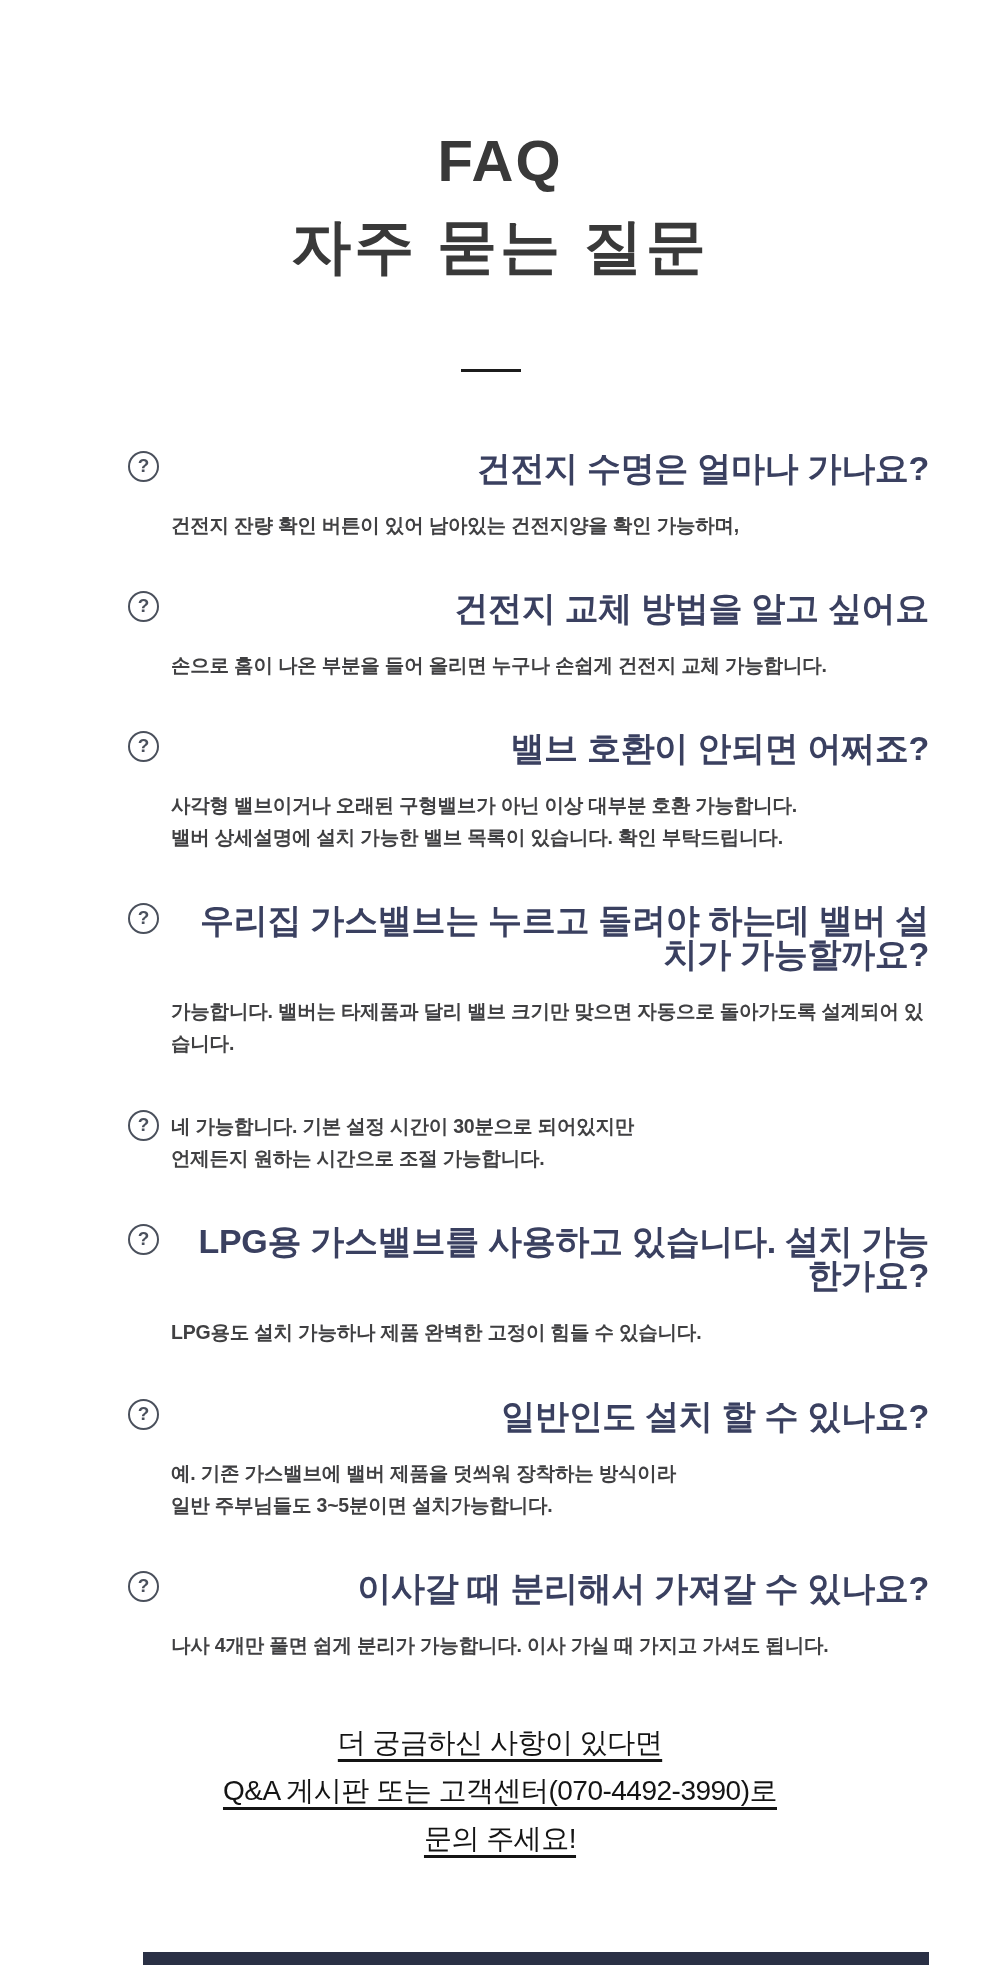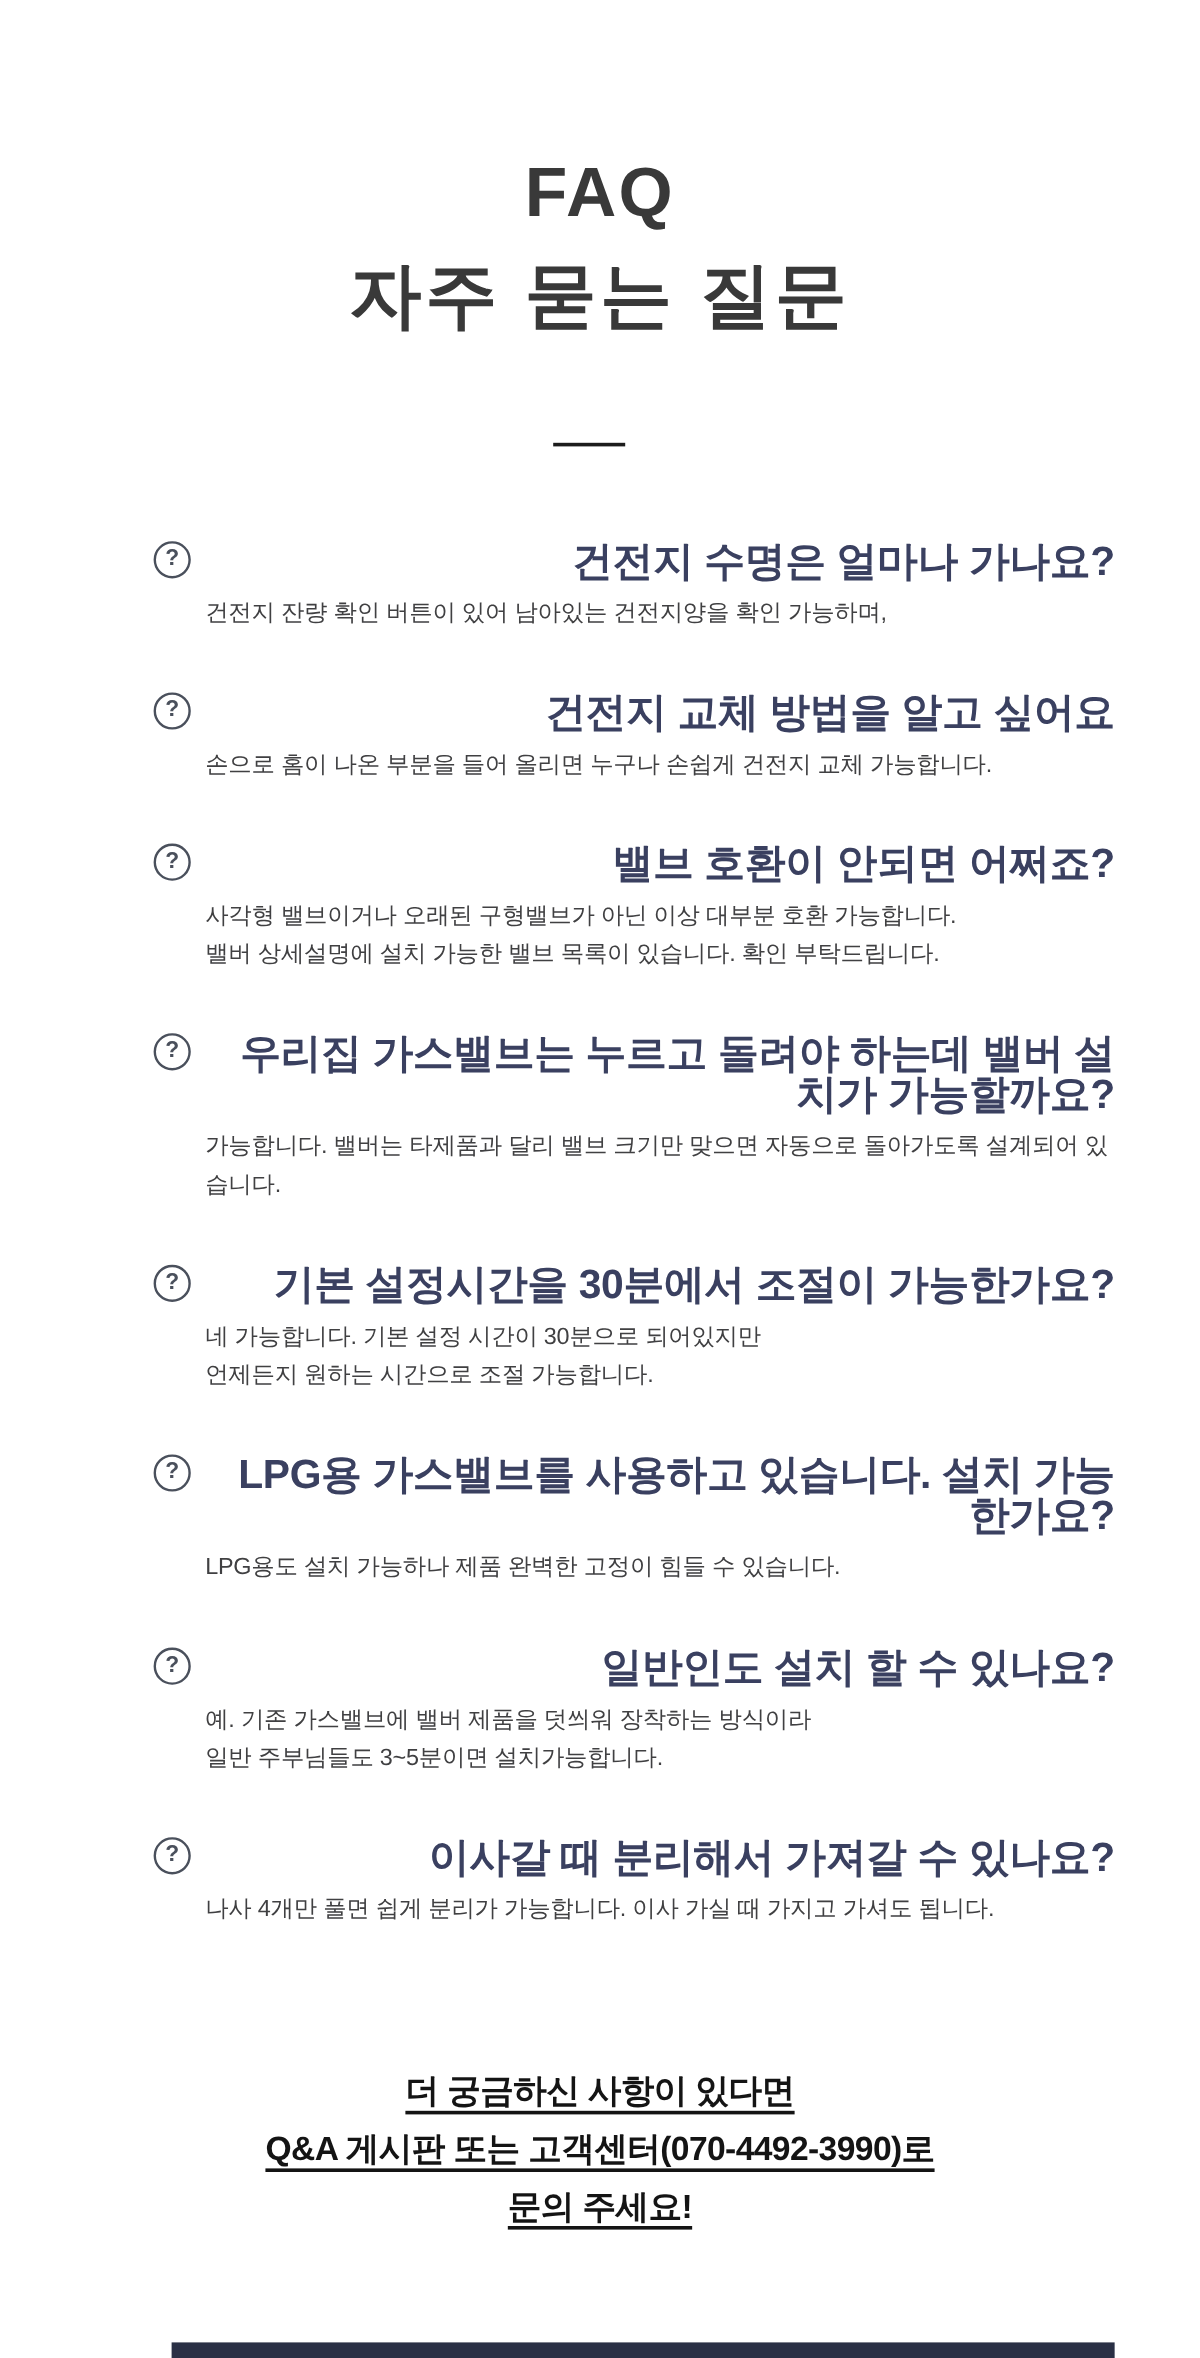--- a/index.html
+++ b/index.html
@@ -32,28 +32,28 @@
     position: absolute; left: 57px; top: 0;
     width: 31px; height: 31px; box-sizing: border-box;
     border: 2.5px solid #4a505c; border-radius: 50%;
     color: #4a505c; font-size: 19px; font-weight: 700;
     text-align: center; line-height: 26px;
   }
   .q-question {
     font-size: 34px; font-weight: 800; color: #3a4060;
     line-height: 34px; letter-spacing: -0.3px; text-align: right;
   }
-  .q-answer { margin-top: 10px; }
+  .q-answer { margin-top: 24px; font-weight: bold; }
   .a-line {
     font-size: 19.5px; color: #404042; line-height: 32px;
     letter-spacing: -0.2px;
   }
   .footer { position: absolute; top: 1726px; left: 0; width: 100%; text-align: center; }
   .footer-line {
-    font-size: 28px; font-weight: 700; color: #141414;
+    font-size: 28px; font-weight: 400; color: #141414;
     line-height: 34px; margin-bottom: 14px; letter-spacing: -0.5px;
     text-decoration: underline;
     text-decoration-thickness: 2.5px;
     text-underline-offset: 7px;
   }
   .bottom-bar {
     position: absolute; bottom: 0; left: 72px; right: 0;
     height: 13px; background: #2a3045;
   }
 </style>
@@ -99,21 +99,20 @@
     <div class="faq-item single">
       <span class="q-icon">?</span>
       <div class="q-question">우리집 가스밸브는 누르고 돌려야 하는데 밸버 설치가 가능할까요?</div>
       <div class="q-answer">
         <div class="a-line">가능합니다. 밸버는 타제품과 달리 밸브 크기만 맞으면 자동으로 돌아가도록 설계되어 있습니다.</div>
       </div>
     </div>
 
     <div class="faq-item">
       <span class="q-icon">?</span>
-      <div class="q-question">기본 설정시간을 30분에서 조절이 가능한가요?</div>
       <div class="q-answer">
         <div class="a-line">네 가능합니다. 기본 설정 시간이 30분으로 되어있지만</div>
         <div class="a-line">언제든지 원하는 시간으로 조절 가능합니다.</div>
       </div>
     </div>
 
     <div class="faq-item single">
       <span class="q-icon">?</span>
       <div class="q-question">LPG용 가스밸브를 사용하고 있습니다. 설치 가능한가요?</div>
       <div class="q-answer">

